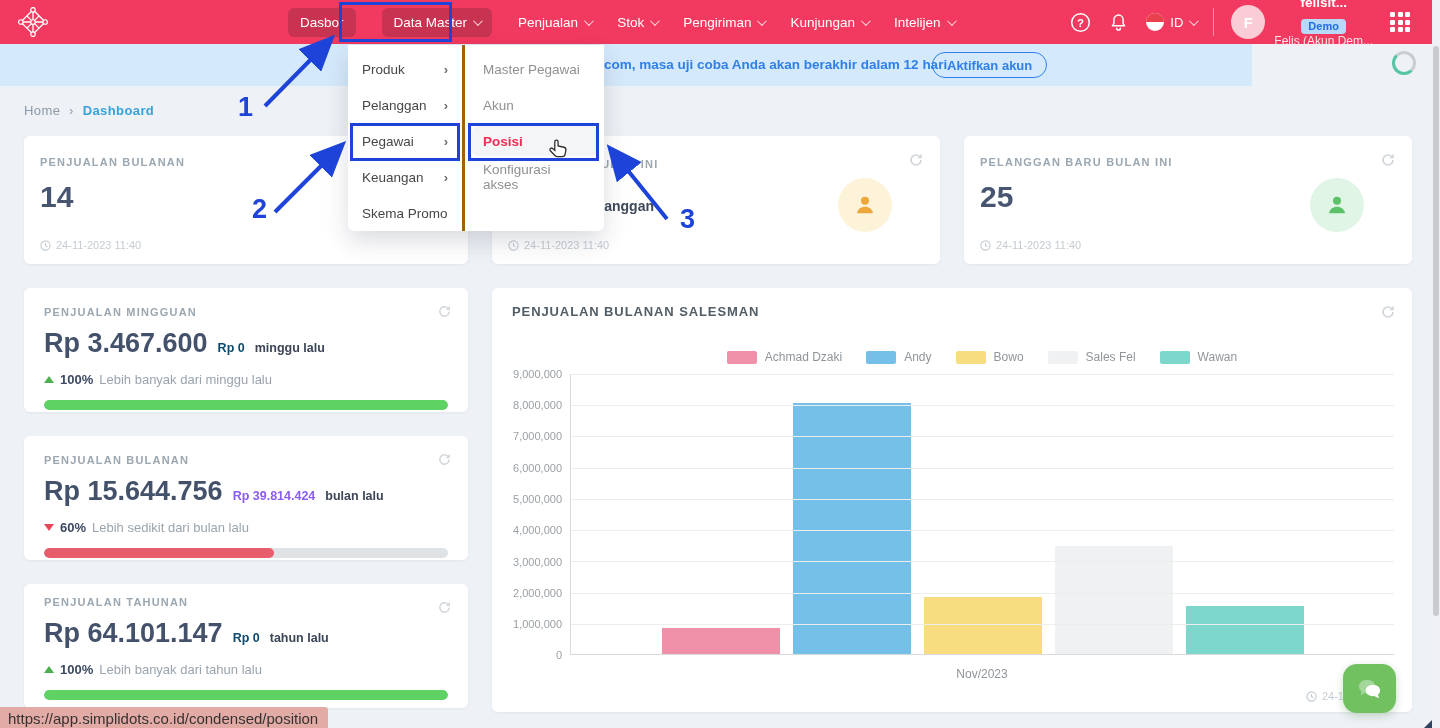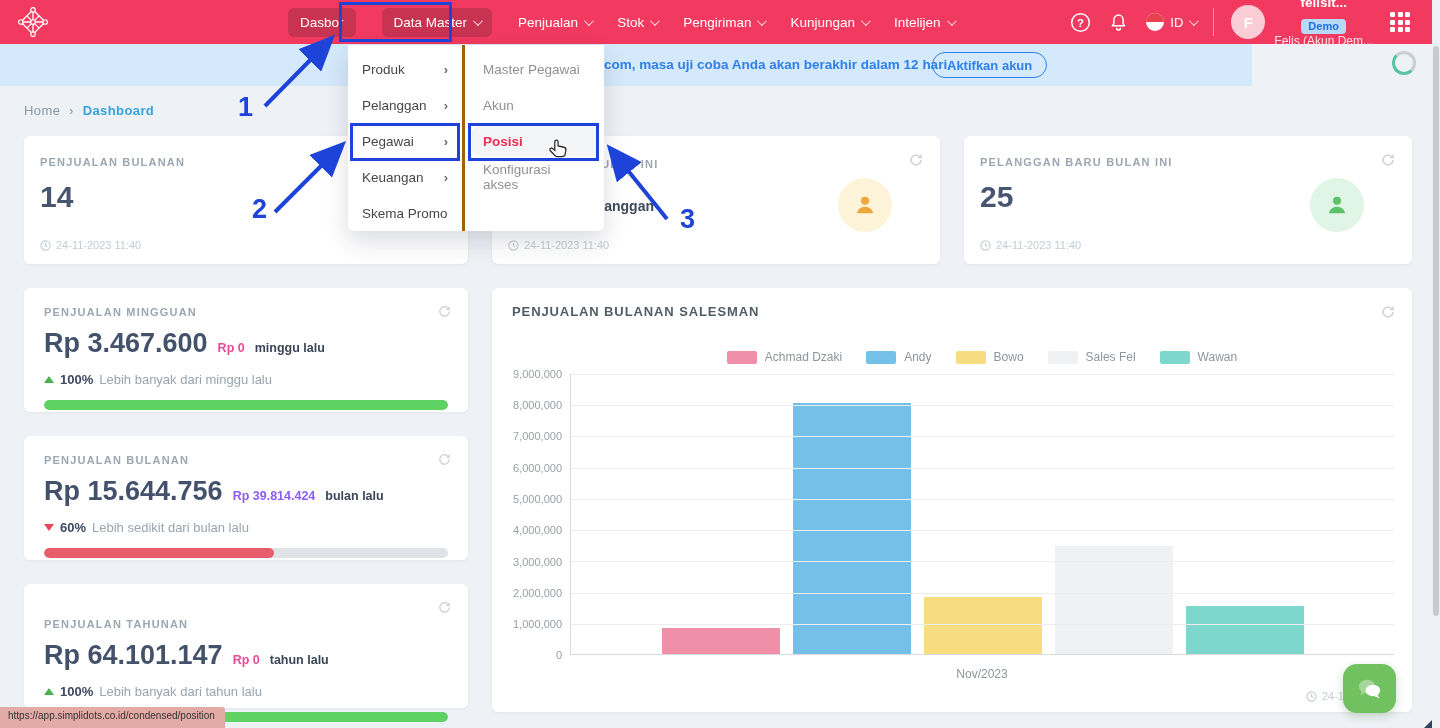--- a/index.html
+++ b/index.html
@@ -43,21 +43,21 @@
   .card { position:absolute; background:#fff; border-radius:6px; box-shadow:0 1px 3px rgba(40,50,60,.06); z-index:1; }
   .stat-title { font-size:11px; letter-spacing:1.2px; color:#9ba7b1; font-weight:bold; }
   .stat-footer { position:absolute; left:16px; bottom:13px; font-size:11px; color:#c4ccd3; display:flex; align-items:center; gap:5px; }
   .refresh { position:absolute; right:16px; top:16px; }
   .bignum { font-size:30px; font-weight:bold; color:#485571; margin-top:12px; }
   .avatar-circle { position:absolute; width:54px; height:54px; border-radius:50%; display:flex; align-items:center; justify-content:center; }
 
   .money-card .value-row { display:flex; align-items:baseline; gap:10px; margin-top:10px; }
   .money-big { font-size:27px; font-weight:bold; color:#44516b; }
   .cmp { font-size:12.5px; font-weight:bold; }
-  .cmp-green { color:#ec4899; } .cmp-red { color:#8b5cf6; }
+  .cmp-green { color:#0c4a6e; } .cmp-red { color:#8b5cf6; }
   .cmp-suffix { font-size:12.5px; font-weight:bold; color:#3c4658; }
   .trend-row { display:flex; align-items:center; gap:6px; margin-top:13px; font-size:13px; color:#9aa4ae; }
   .trend-pct { color:#3d4961; font-weight:bold; }
   .tri-up { width:0; height:0; border-left:5px solid transparent; border-right:5px solid transparent; border-bottom:7px solid #4caf50; }
   .tri-down { width:0; height:0; border-left:5px solid transparent; border-right:5px solid transparent; border-top:7px solid #e8475b; }
   .pbar { margin-top:13px; height:10px; border-radius:5px; background:#e0e3e6; overflow:hidden; }
   .pfill { height:100%; border-radius:5px; }
   .pfill.green { background:#5ed263; } .pfill.red { background:#e85d6b; }
 
   
@@ -83,21 +83,21 @@
   .dd-sub { height:36px; display:flex; align-items:center; padding:0 11px; font-size:13.5px; color:#909090; cursor:pointer; }
   .dd-sub.active { background:#f4f5f6; border-radius:6px; height:30px; margin:3px 0; color:#ee2d55; font-weight:bold; }
 
   
   .anno-rect { position:absolute; border:3px solid #1d43d9; z-index:10; pointer-events:none; }
   .anno-svg { position:absolute; left:0; top:0; z-index:10; pointer-events:none; }
   .anno-num { position:absolute; color:#1d43d9; font-size:27px; font-weight:bold; z-index:10; pointer-events:none; }
   .cursor-hand { position:absolute; left:548px; top:138px; z-index:11; pointer-events:none; }
 
   
-  .statusbar { position:absolute; left:0; bottom:0; height:21px; background:#e3aba5; color:#333; font-size:10px; padding:3px 10px 0 8px; border-radius:0 3px 0 0; z-index:12; }
+  .statusbar { position:absolute; left:0; bottom:0; height:21px; background:#e3aba5; color:#333; font-size:15px; padding:3px 10px 0 8px; border-radius:0 3px 0 0; z-index:12; }
   .chat-btn { position:absolute; left:1343px; top:664px; width:53px; height:49px; border-radius:14px; background:#72c161; border:none; box-shadow:0 3px 8px rgba(60,120,50,.25); display:flex; align-items:center; justify-content:center; z-index:9; }
   .scrollbar { position:absolute; right:0; top:0; width:8px; height:728px; background:#eef0f3; z-index:13; }
   .scroll-thumb { position:absolute; left:1px; top:46px; width:6px; height:570px; background:#c7cbd0; border-radius:3px; }
   .corner-tri { position:absolute; right:0; bottom:0; width:0; height:0; border-left:16px solid transparent; border-bottom:16px solid #31435c; z-index:12; }
 </style>
 </head>
 <body>
 
 <div class="navbar">
   <div class="logo">
@@ -296,21 +296,21 @@
   <div class="trend-row">
     <span class="tri-down"></span>
     <span class="trend-pct">60%</span>
     <span>Lebih sedikit dari bulan lalu</span>
   </div>
   <div class="pbar">
       <div class="pfill red" style="width: 57%;"></div>
     </div>
 </div>
 
-<div class="card money-card" style="left:24px; top:584px; width:444px; height:124px; padding:34px 20px;">
+<div class="card money-card" style="left:24px; top:584px; width:444px; height:124px; padding:12px 20px;">
   <div class="stat-title">PENJUALAN TAHUNAN</div>
   <span class="refresh"><svg width="15" height="15" viewBox="0 0 24 24">
         <path d="M19.5 12a7.5 7.5 0 1 1-2.2-5.3" fill="none" stroke="#d2d6da" stroke-width="2.4"></path>
         <polygon points="20.6,2.6 20.6,9.4 13.8,9.4" fill="#d2d6da"></polygon>
       </svg></span>
   <div class="value-row">
     <span class="money-big">Rp 64.101.147</span>
     <span class="cmp cmp-green">Rp 0</span>
     <span class="cmp-suffix">tahun lalu</span>
   </div>

